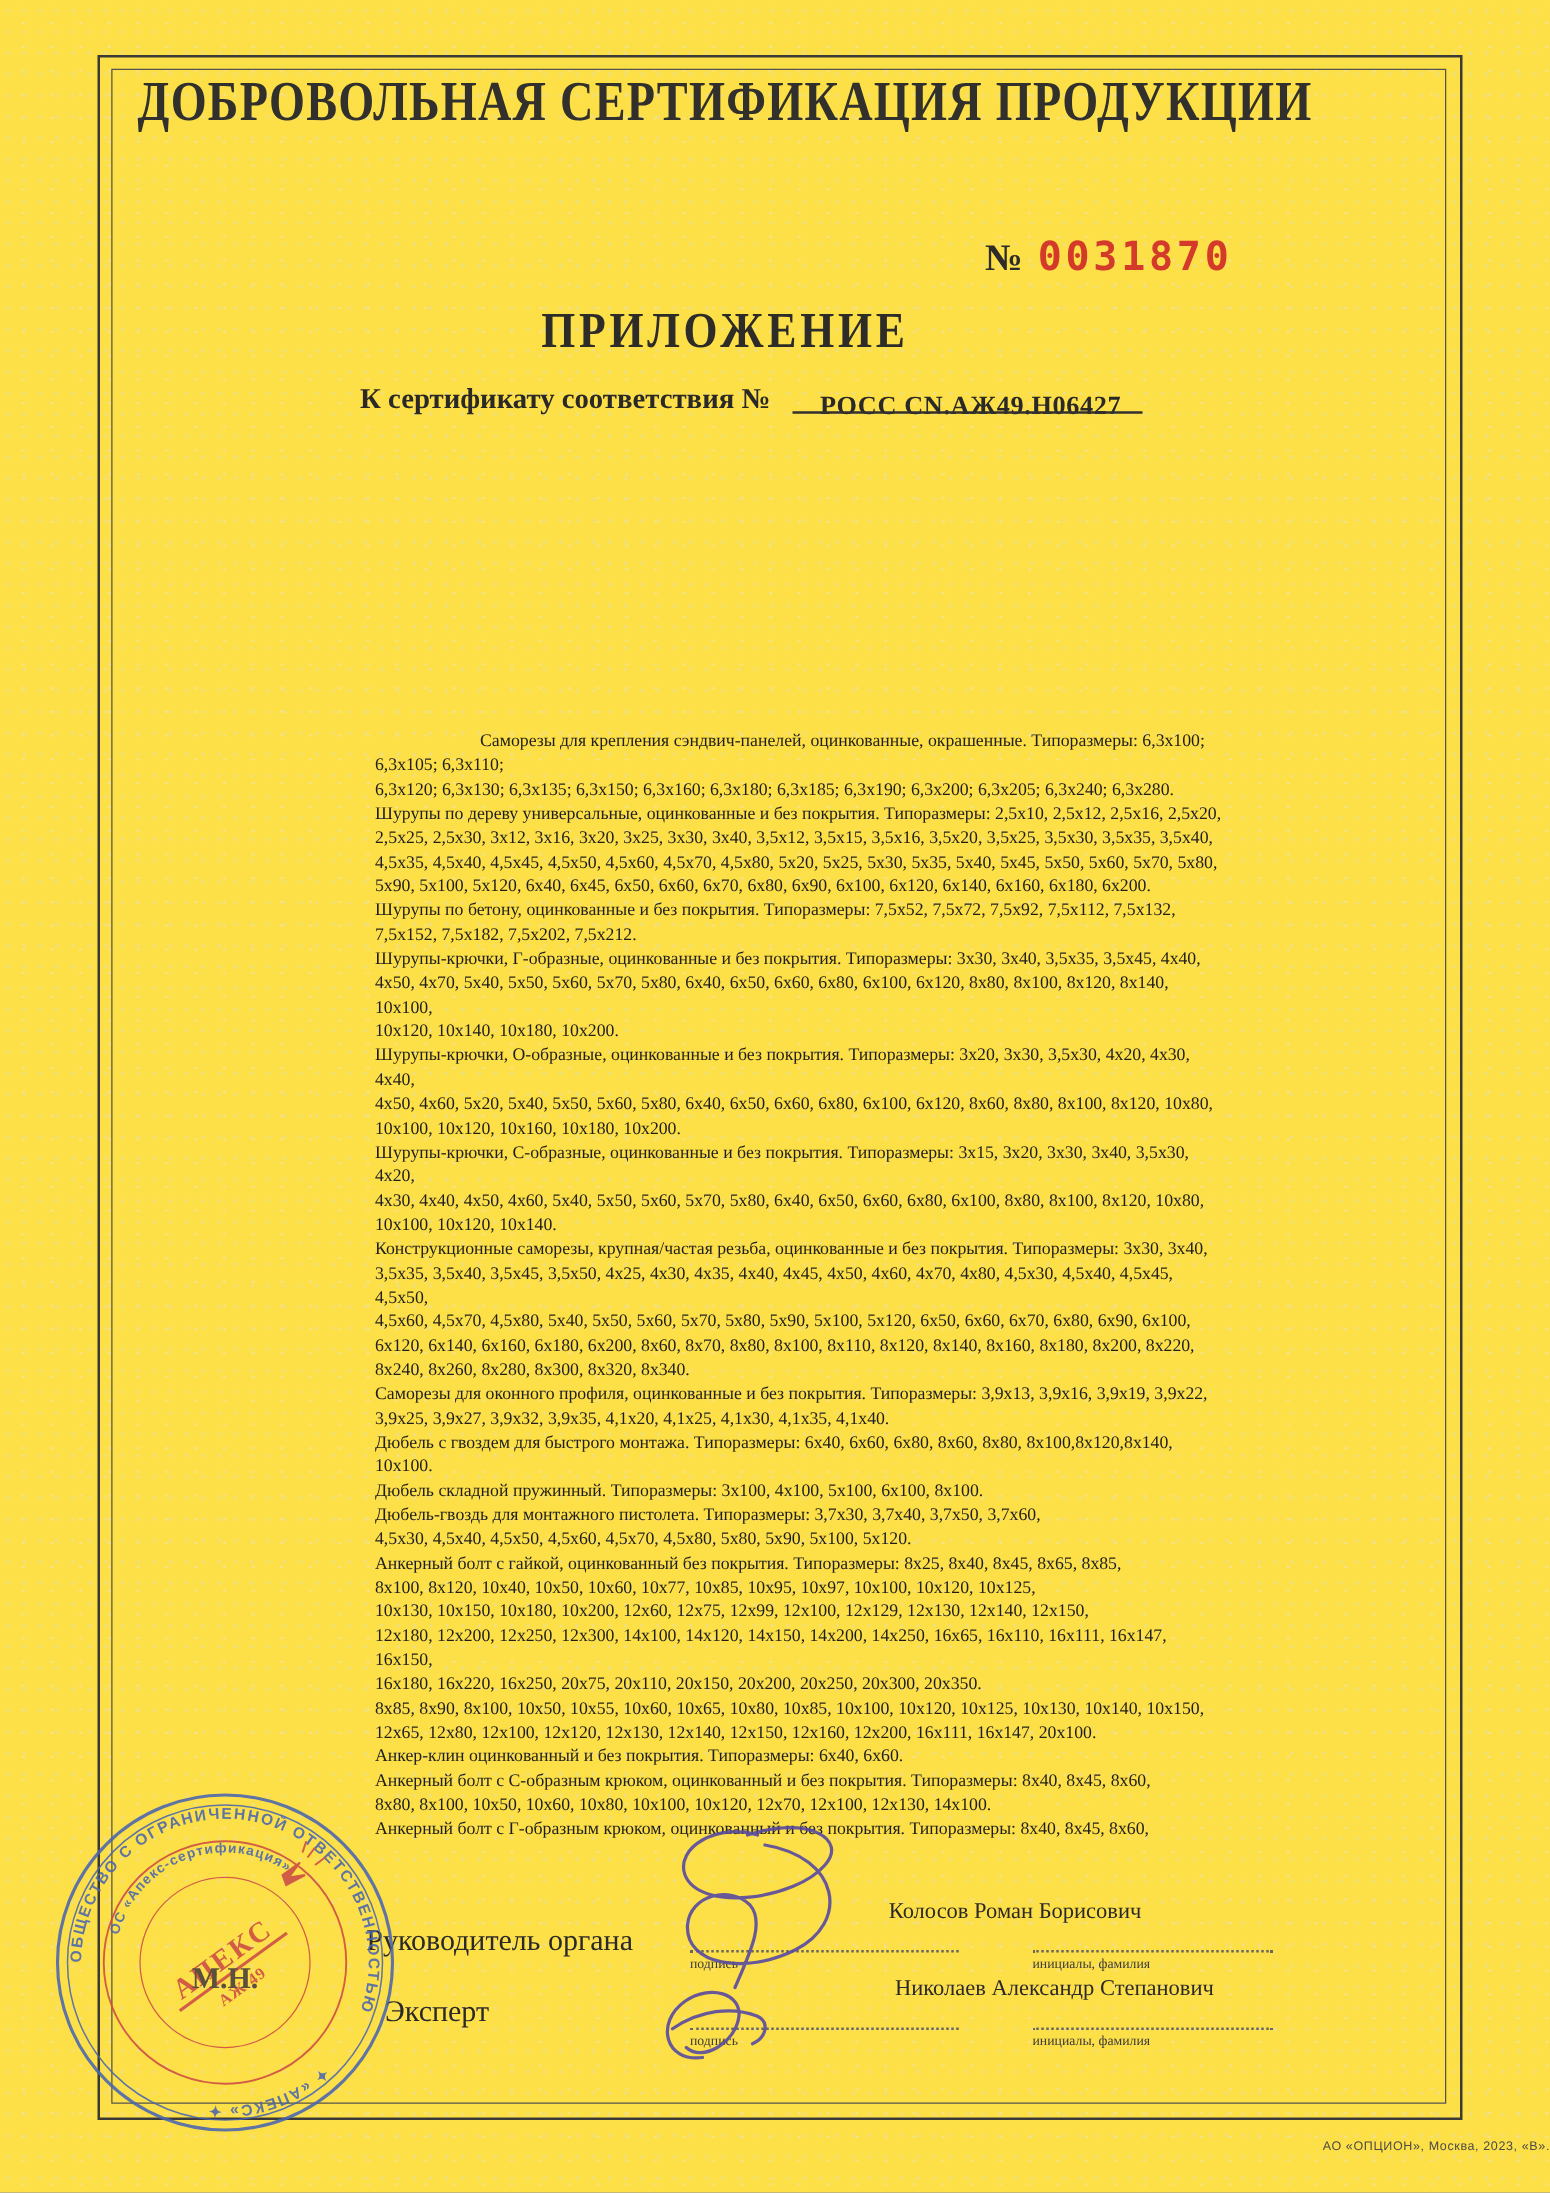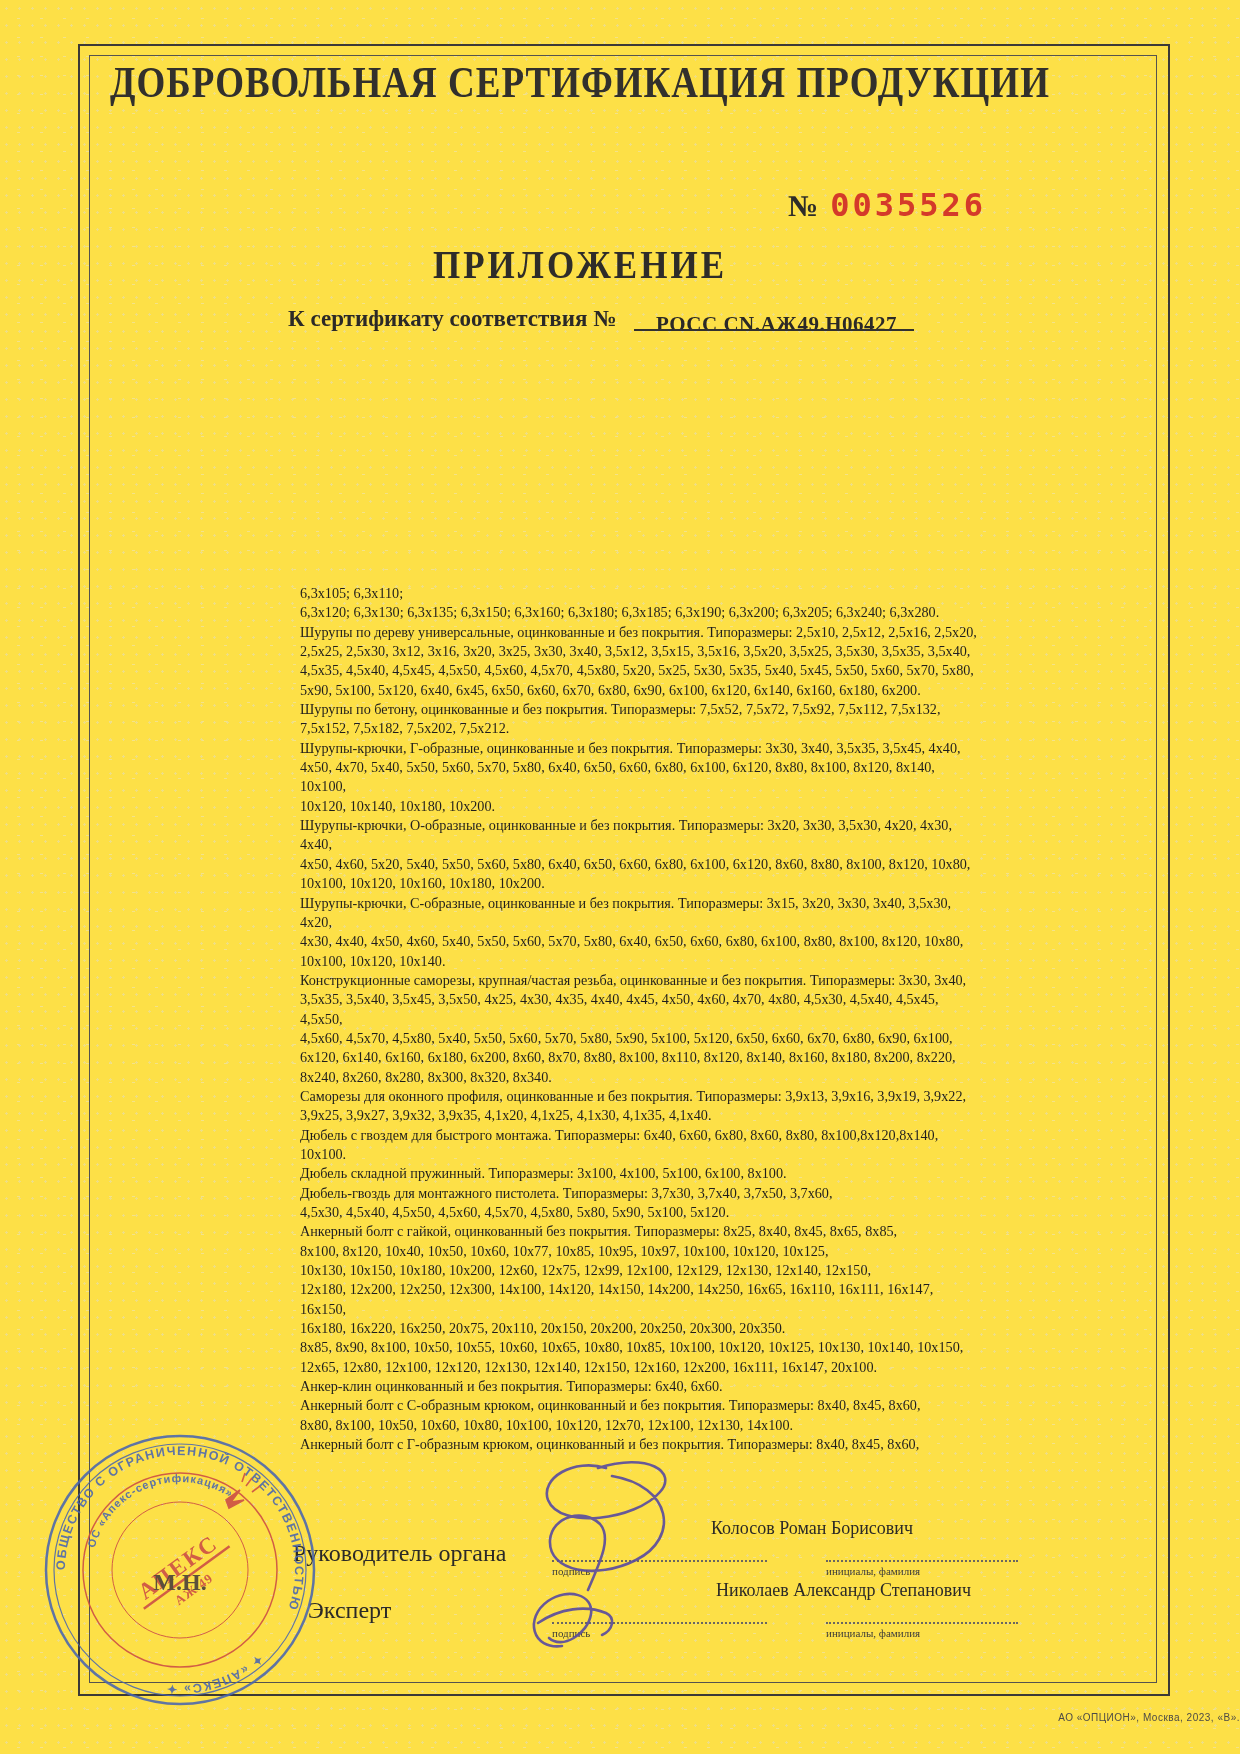--- a/index.html
+++ b/index.html
@@ -91,30 +91,31 @@
 <body>
 
 <div class="page">
 
   <div class="frame-outer"></div>
   <div class="frame-inner"></div>
 
   <div class="page-title">ДОБРОВОЛЬНАЯ СЕРТИФИКАЦИЯ ПРОДУКЦИИ</div>
 
   <div class="doc-number">
-    <span class="sign">№</span><span class="digits">0035526</span>
+    <span class="sign">№</span><span class="digits">0031870</span>
   </div>
 
   <div class="appendix-title">ПРИЛОЖЕНИЕ</div>
 
   <div class="cert-label">К сертификату соответствия №</div>
   <div class="cert-number">РОСС CN.АЖ49.Н06427</div>
   <div class="cert-strike"></div>
 
   <div class="body-text">
+      <div class="body-line indent">Саморезы для крепления сэндвич-панелей, оцинкованные, окрашенные. Типоразмеры: 6,3х100;</div>
       <div class="body-line">6,3х105; 6,3х110;</div>
       <div class="body-line">6,3х120; 6,3х130; 6,3х135; 6,3х150; 6,3х160; 6,3х180; 6,3х185; 6,3х190; 6,3х200; 6,3х205; 6,3х240; 6,3х280.</div>
       <div class="body-line">Шурупы по дереву универсальные, оцинкованные и без покрытия. Типоразмеры: 2,5х10, 2,5х12, 2,5х16, 2,5х20,</div>
       <div class="body-line">2,5х25, 2,5х30, 3х12, 3х16, 3х20, 3х25, 3х30, 3х40, 3,5х12, 3,5х15, 3,5х16, 3,5х20, 3,5х25, 3,5х30, 3,5х35, 3,5х40,</div>
       <div class="body-line">4,5х35, 4,5х40, 4,5х45, 4,5х50, 4,5х60, 4,5х70, 4,5х80, 5х20, 5х25, 5х30, 5х35, 5х40, 5х45, 5х50, 5х60, 5х70, 5х80,</div>
       <div class="body-line">5х90, 5х100, 5х120, 6х40, 6х45, 6х50, 6х60, 6х70, 6х80, 6х90, 6х100, 6х120, 6х140, 6х160, 6х180, 6х200.</div>
       <div class="body-line">Шурупы по бетону, оцинкованные и без покрытия. Типоразмеры: 7,5х52, 7,5х72, 7,5х92, 7,5х112, 7,5х132,</div>
       <div class="body-line">7,5х152, 7,5х182, 7,5х202, 7,5х212.</div>
       <div class="body-line">Шурупы-крючки, Г-образные, оцинкованные и без покрытия. Типоразмеры: 3х30, 3х40, 3,5х35, 3,5х45, 4х40,</div>
       <div class="body-line">4х50, 4х70, 5х40, 5х50, 5х60, 5х70, 5х80, 6х40, 6х50, 6х60, 6х80, 6х100, 6х120, 8х80, 8х100, 8х120, 8х140,</div>

